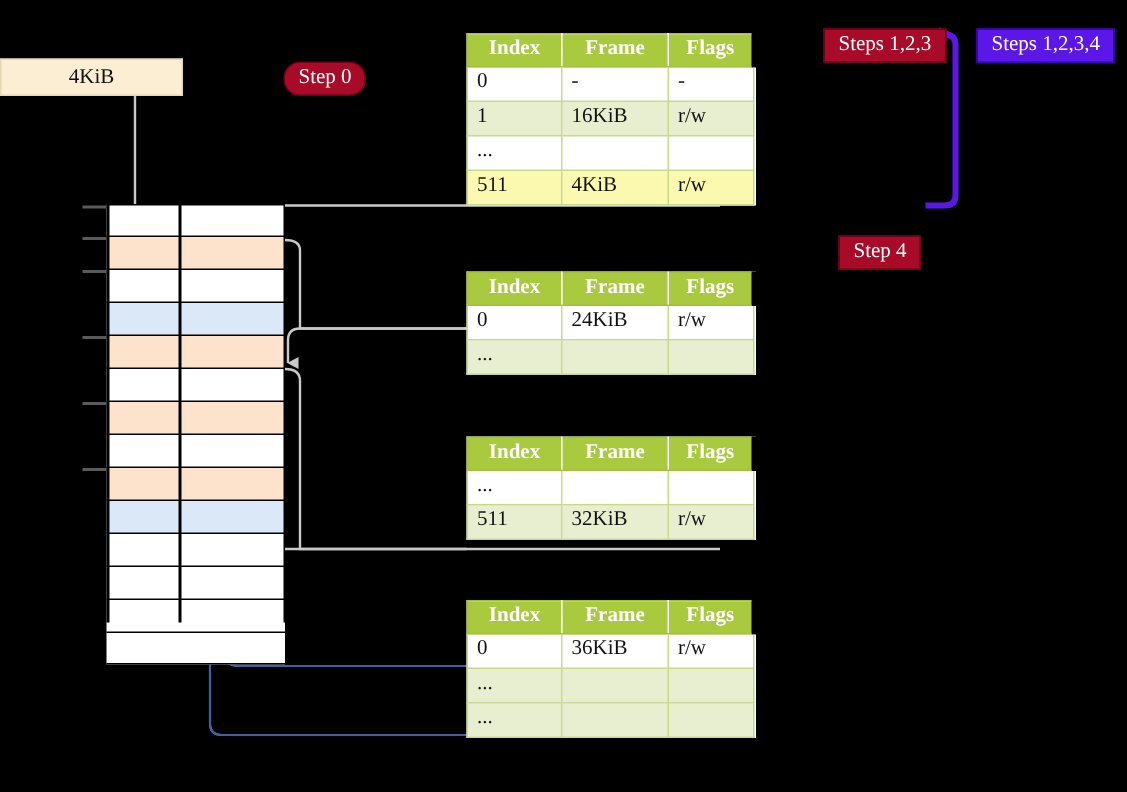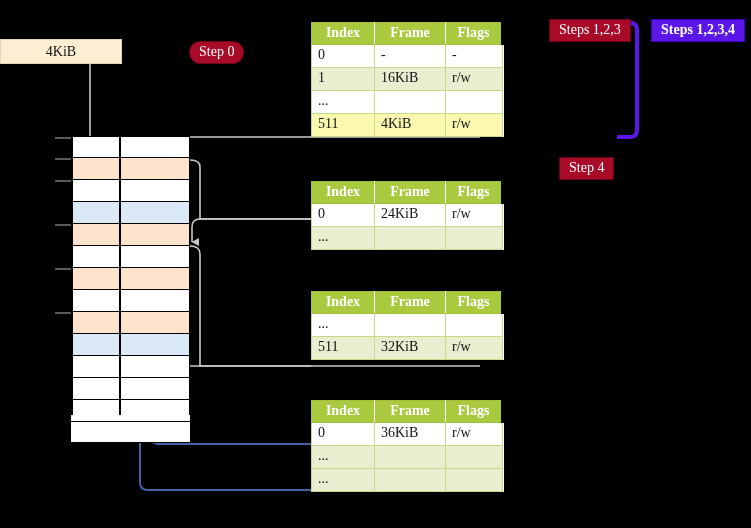--- a/index.html
+++ b/index.html
@@ -21,21 +21,21 @@
   .badge{
     font-size:14px; color:#ffffff; padding:2px 9px 3px 9px;
     line-height:16px; white-space:nowrap;
     font-family:"Liberation Serif", serif;
   }
   .badge-red{ background:#a80b27; border:1px solid #6f0019; }
   .badge-blue{ background:#5b16e8; border:1px solid #3a00c0; }
   #step0{ left:189px; top:41px;border-radius:11px; }
   #step4{ left:519px; top:157px;margin-left:40px; }
   #steps123{ left:513px; top:19px;margin-left:36px; }
-  #steps1234{ left:651px; top:19px;font-weight:bold; }
+  #steps1234{ left:651px; top:19px; }
 
   
   #memgrid{ left:71px; top:136px; width:119px; height:279px; }
   #memgrid .cell{
     position:absolute; left:0; width:119px; height:22px;
     border-bottom:1.5px solid #000; box-sizing:border-box;
   }
   #memgrid .cell:first-child{ border-top:1.5px solid #000; }
   .c-white{ background:#ffffff; }
   .c-peach{ background:#fde3cc; }

